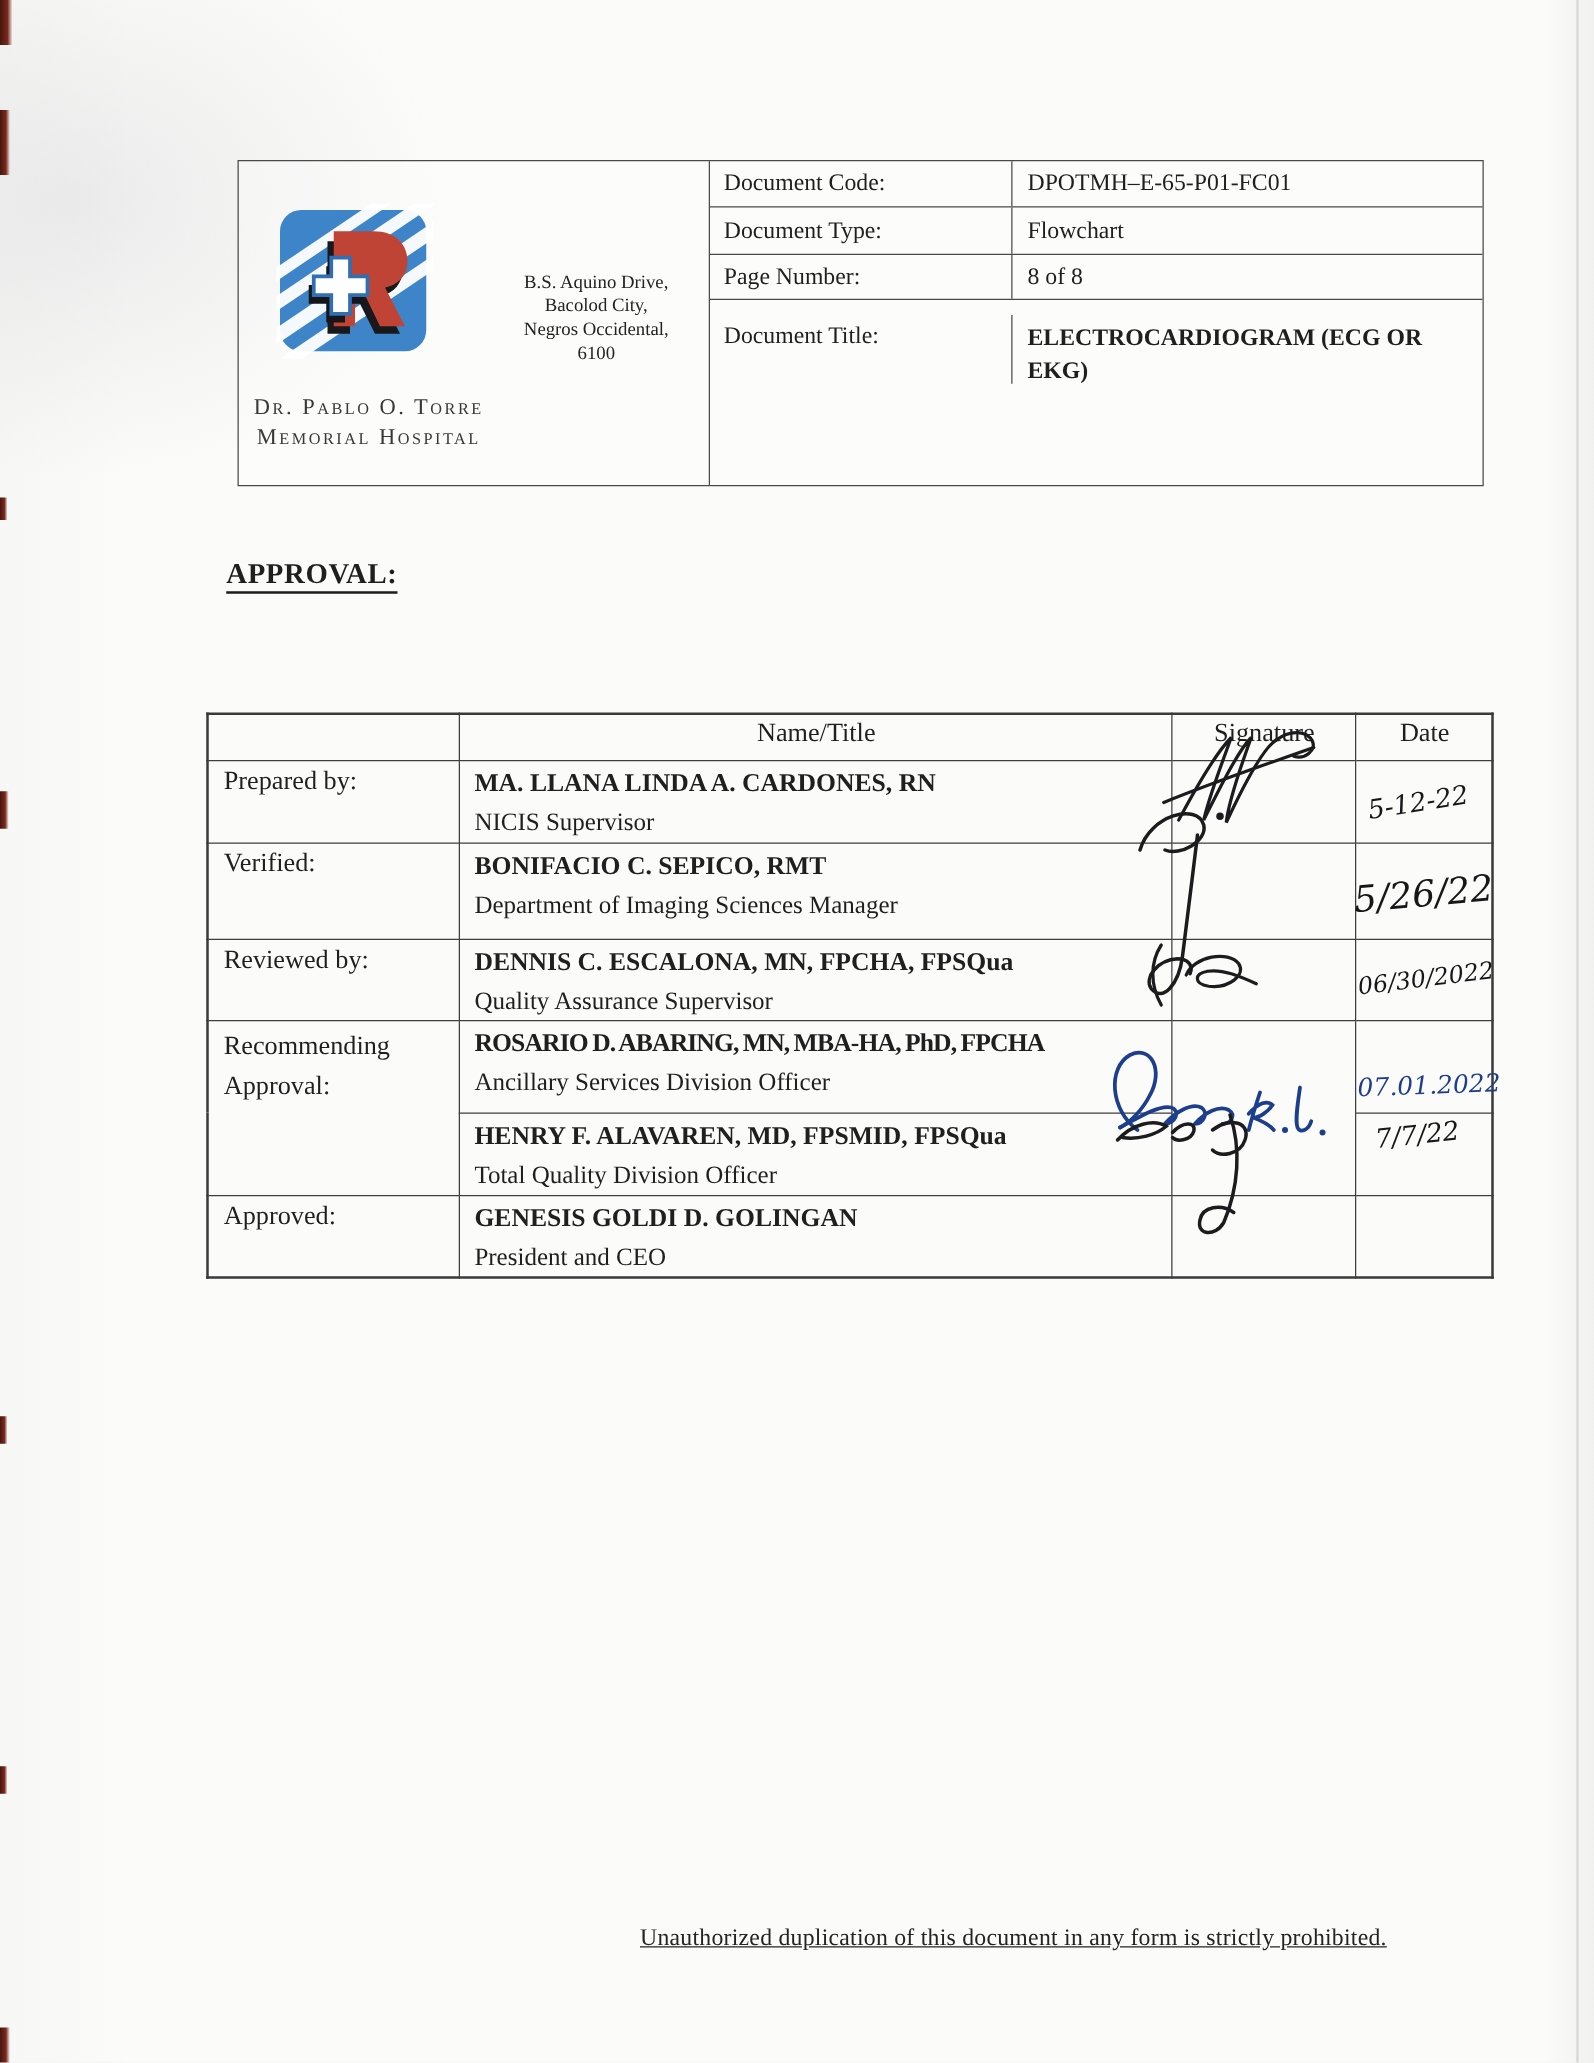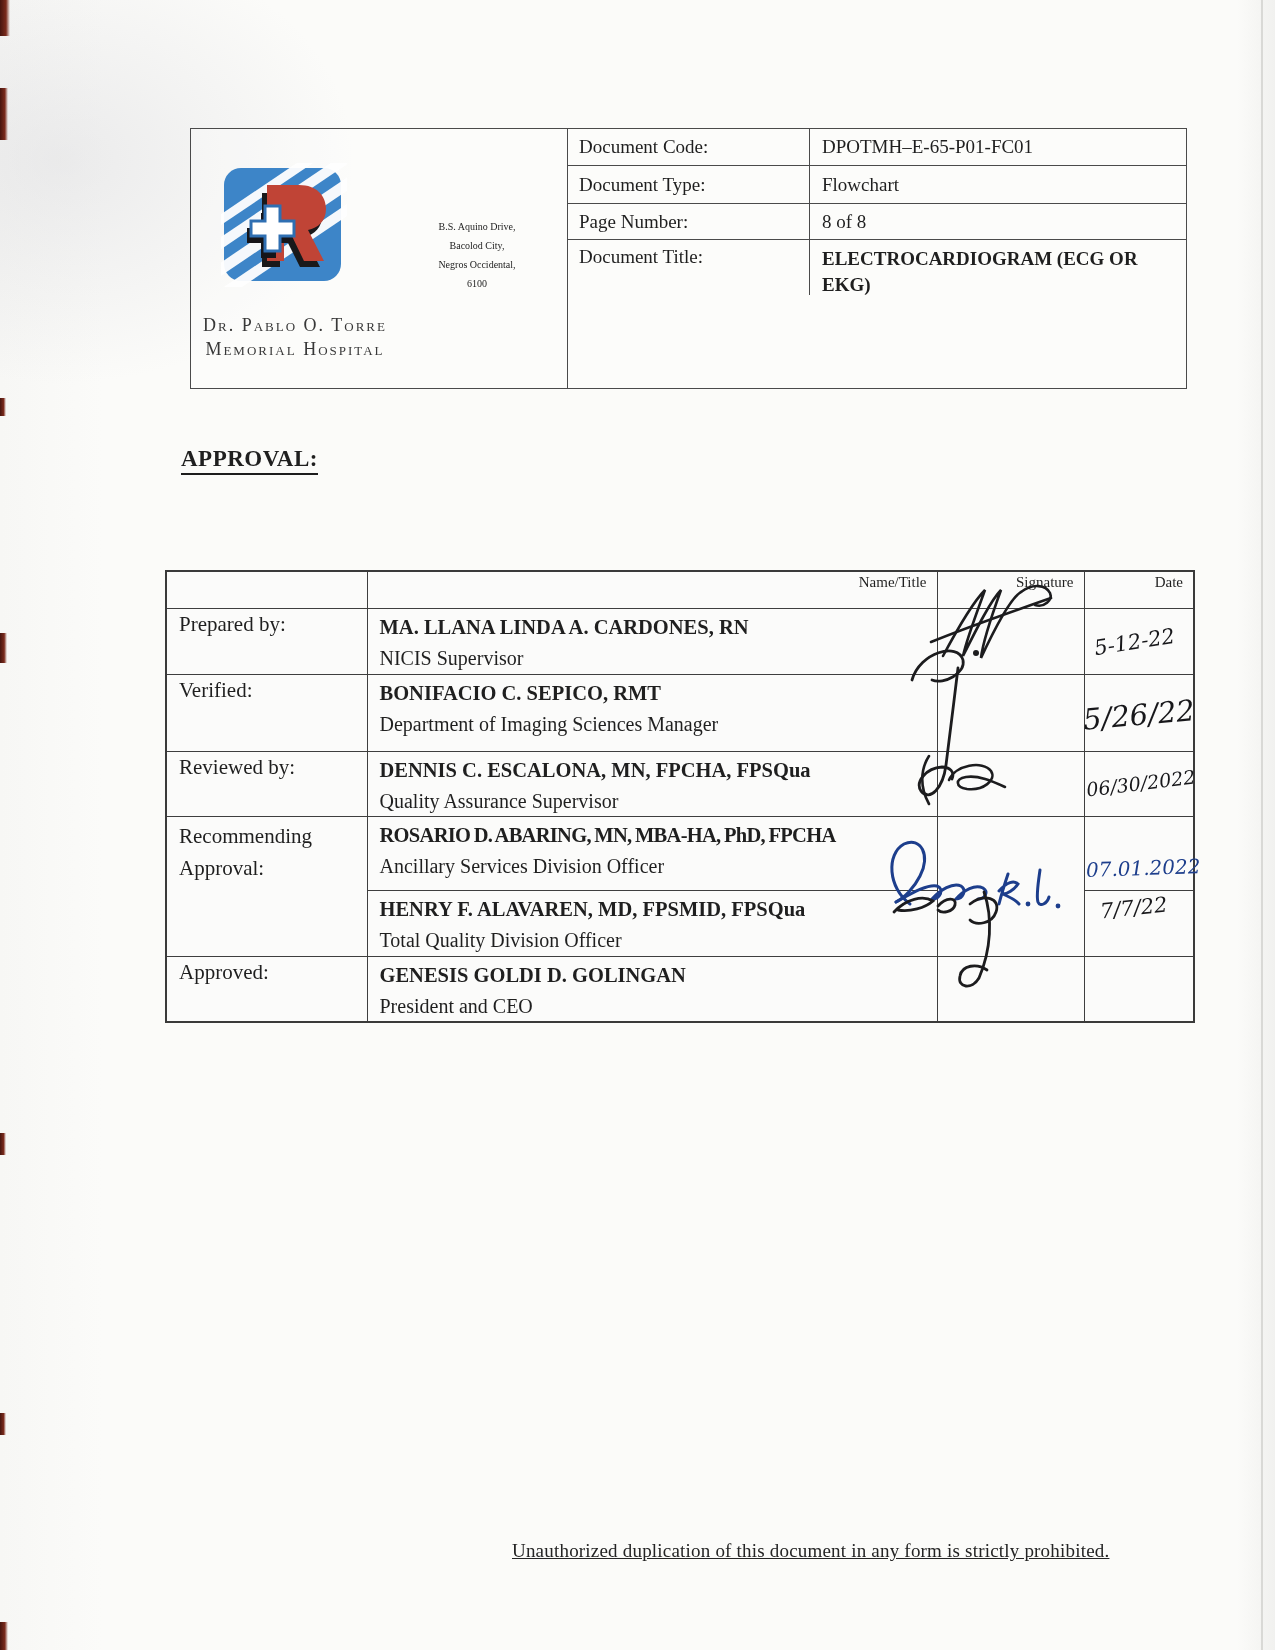--- a/index.html
+++ b/index.html
@@ -21,49 +21,49 @@
 
   
   .hdr-table{
     position:absolute;left:190px;top:128px;width:997px;height:261px;
     border:1.6px solid #4a4a4a;box-sizing:border-box;display:flex;
     background:rgba(255,255,255,.25);
   }
   .hdr-left{width:377px;border-right:1.4px solid #4a4a4a;box-sizing:border-box;position:relative;flex:none;}
   .hdr-right{flex:1;display:flex;flex-direction:column;}
   .hdr-row{display:flex;box-sizing:border-box;border-bottom:1.3px solid #4a4a4a;}
-  .hdr-row:last-child{border-bottom:none;}
+  .hdr-row:last-child{border-bottom:none;margin-top:12px;}
   .hdr-label{width:242px;flex:none;border-right:1.3px solid #4a4a4a;box-sizing:border-box;
     padding-left:11px;font-size:19px;display:flex;align-items:center;}
   .hdr-value{flex:1;padding-left:12px;font-size:19px;display:flex;align-items:center;}
   .hdr-row.tall .hdr-label,.hdr-row.tall .hdr-value{align-items:flex-start;padding-top:6px;}
   .hdr-row.tall .hdr-value{line-height:26px;padding-right:40px;}
   .hdr-value.bold{font-weight:bold;}
 
   .logo-wrap{position:absolute;left:30px;top:34px;width:126px;height:124px;}
   .hosp-name{position:absolute;left:-12px;top:184px;width:232px;text-align:center;
     font-variant:small-caps;font-size:18px;line-height:24px;letter-spacing:2px;color:#383838;}
   .hosp-addr{position:absolute;left:212px;top:88px;width:148px;text-align:center;
-    font-size:10px;line-height:19px;color:#222;}
+    font-size:15px;line-height:19px;color:#222;}
 
   
   .approval-heading{
     position:absolute;left:181px;top:446px;font-size:23px;font-weight:bold;letter-spacing:.5px;
     border-bottom:2.2px solid #1d1d1d;padding-bottom:1px;
   }
   table.appr{
     position:absolute;left:165px;top:570px;border-collapse:collapse;table-layout:fixed;
     width:1028px;background:rgba(255,255,255,.2);
   }
   table.appr td,table.appr th{
     border:1.6px solid #3e3e3e;vertical-align:top;padding:3px 10px 0 12px;
     font-weight:normal;text-align:left;overflow:visible;
   }
   table.appr{border:2px solid #3a3a3a;}
-  tr.hrow th{text-align:right;font-size:15px;padding-top:2px;}
+  tr.hrow th{text-align:center;font-size:21px;padding-top:2px;}
   td.role{font-size:21px;padding-top:7px;}
   td.role-mid{vertical-align:middle;font-size:21px;line-height:32px;padding-top:0;}
   .nm{font-weight:bold;font-size:20.5px;line-height:31px;white-space:nowrap;}
   .nm.condensed{letter-spacing:-0.7px;word-spacing:-1px;}
   .tt{font-size:20px;line-height:30px;}
 
   
   .ink{position:absolute;pointer-events:none;}
   .hand{
     position:absolute;font-family:"DejaVu Serif","Liberation Serif",serif;

